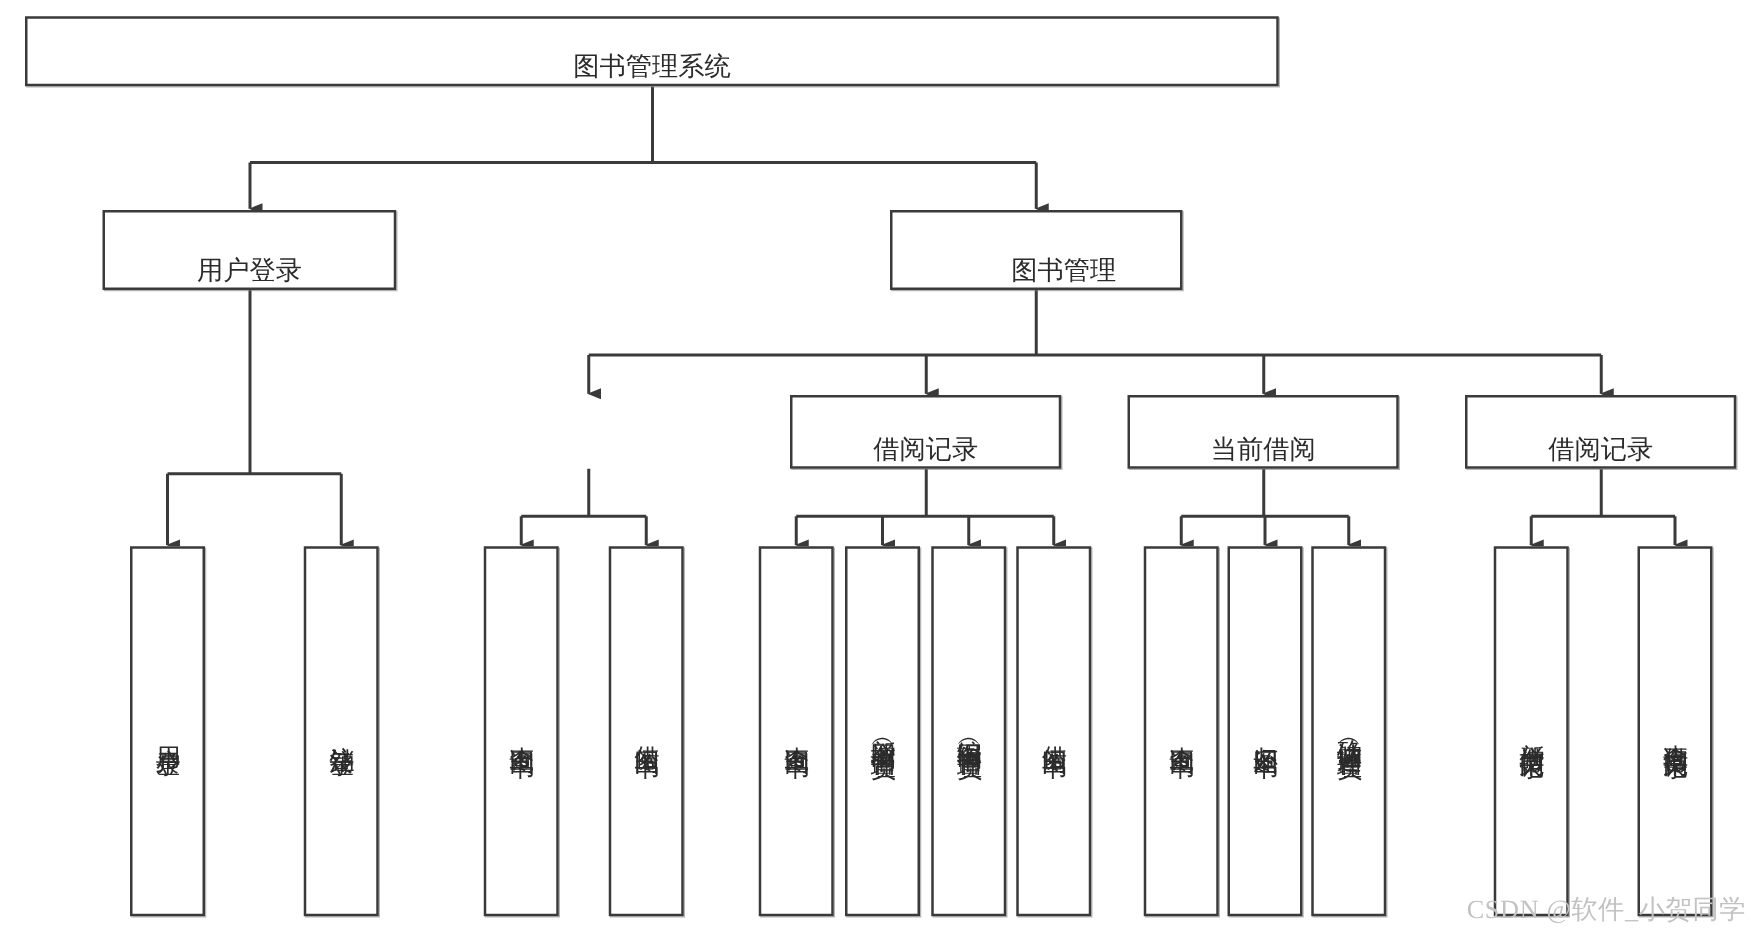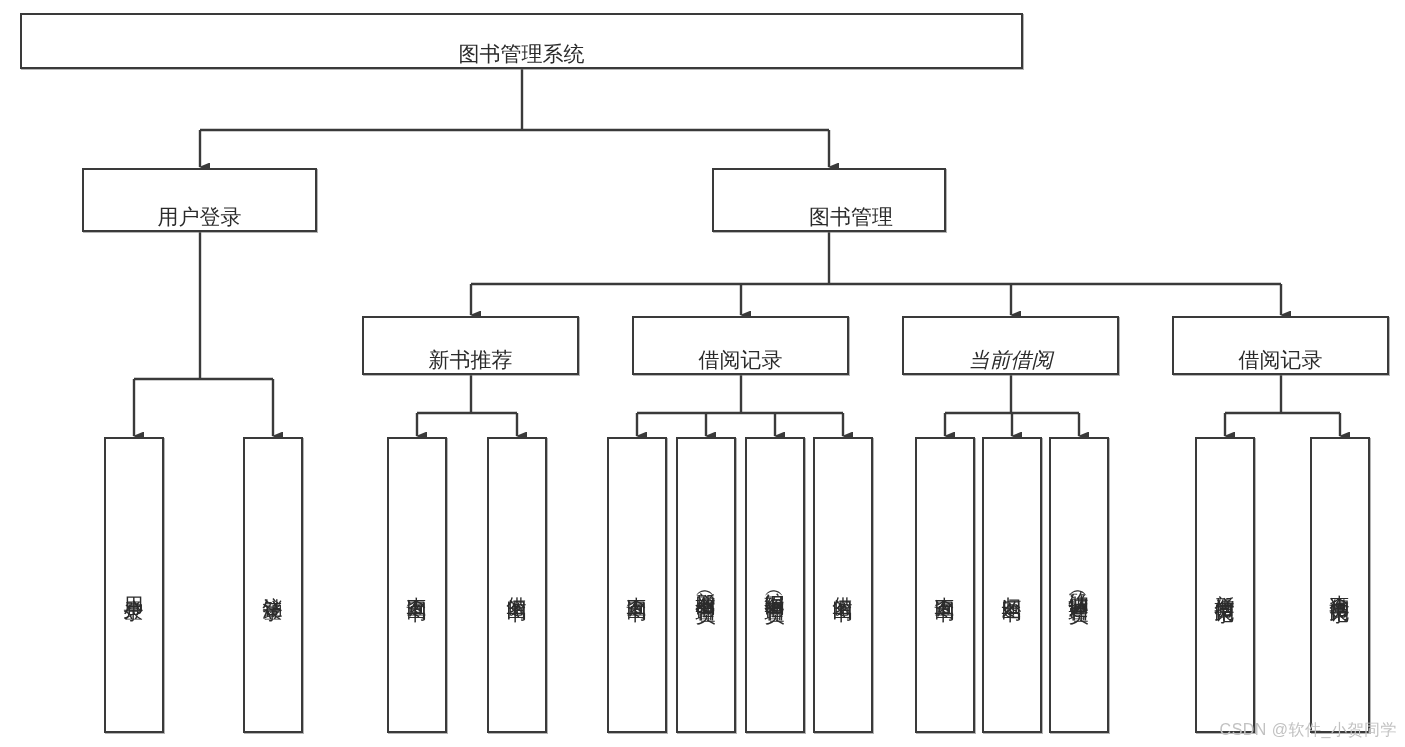--- a/index.html
+++ b/index.html
@@ -57,25 +57,26 @@
     font-size: 20px;
     letter-spacing: 2px;
     line-height: 1;
     white-space: nowrap;
     max-height: 100%;
   }
   .watermark {
     position: absolute;
     right: 8px;
     bottom: 6px;
-    font-size: 16px;
+    font-size: 21px;
     color: #c2c2c2;
     letter-spacing: 0.5px;
     white-space: nowrap;
     user-select: none;
+    font-family: Liberation Serif, serif;
   }
 </style>
 </head>
 <body>
 
 <div id="diagram-root">
 
   <svg class="edges" viewBox="0 0 1405 747" width="1405" height="747" aria-hidden="true">
     <defs>
       <marker id="arrowhead" markerWidth="9" markerHeight="11" refX="4.5" refY="10" orient="auto" markerUnits="userSpaceOnUse">
@@ -123,27 +124,24 @@
     <span class="node-label">图书管理系统</span>
   </div>
 
   <div class="node horizontal" style="left: 82px; top: 168px; width: 235px; height: 64px;">
     <span class="node-label">用户登录</span>
   </div>
   <div class="node horizontal" style="left: 712px; top: 168px; width: 234px; height: 64px; padding-left: 44px;">
     <span class="node-label">图书管理</span>
   </div>
 
-  <div class="node horizontal" style="left: 362px; top: 316px; width: 217px; height: 59px;">
-    <span class="node-label">新书推荐</span>
-  </div>
   <div class="node horizontal" style="left: 632px; top: 316px; width: 217px; height: 59px;">
     <span class="node-label">借阅记录</span>
   </div>
-  <div class="node horizontal" style="left: 902px; top: 316px; width: 217px; height: 59px; font-style: italic;">
+  <div class="node horizontal" style="left: 902px; top: 316px; width: 217px; height: 59px;">
     <span class="node-label">当前借阅</span>
   </div>
   <div class="node horizontal" style="left: 1172px; top: 316px; width: 217px; height: 59px;">
     <span class="node-label">借阅记录</span>
   </div>
 
   <div class="node vertical" style="left: 104px; top: 437px; width: 60px; height: 296px;">
     <span class="node-label">用户登录</span>
   </div>
   <div class="node vertical" style="left: 243px; top: 437px; width: 60px; height: 296px;">

